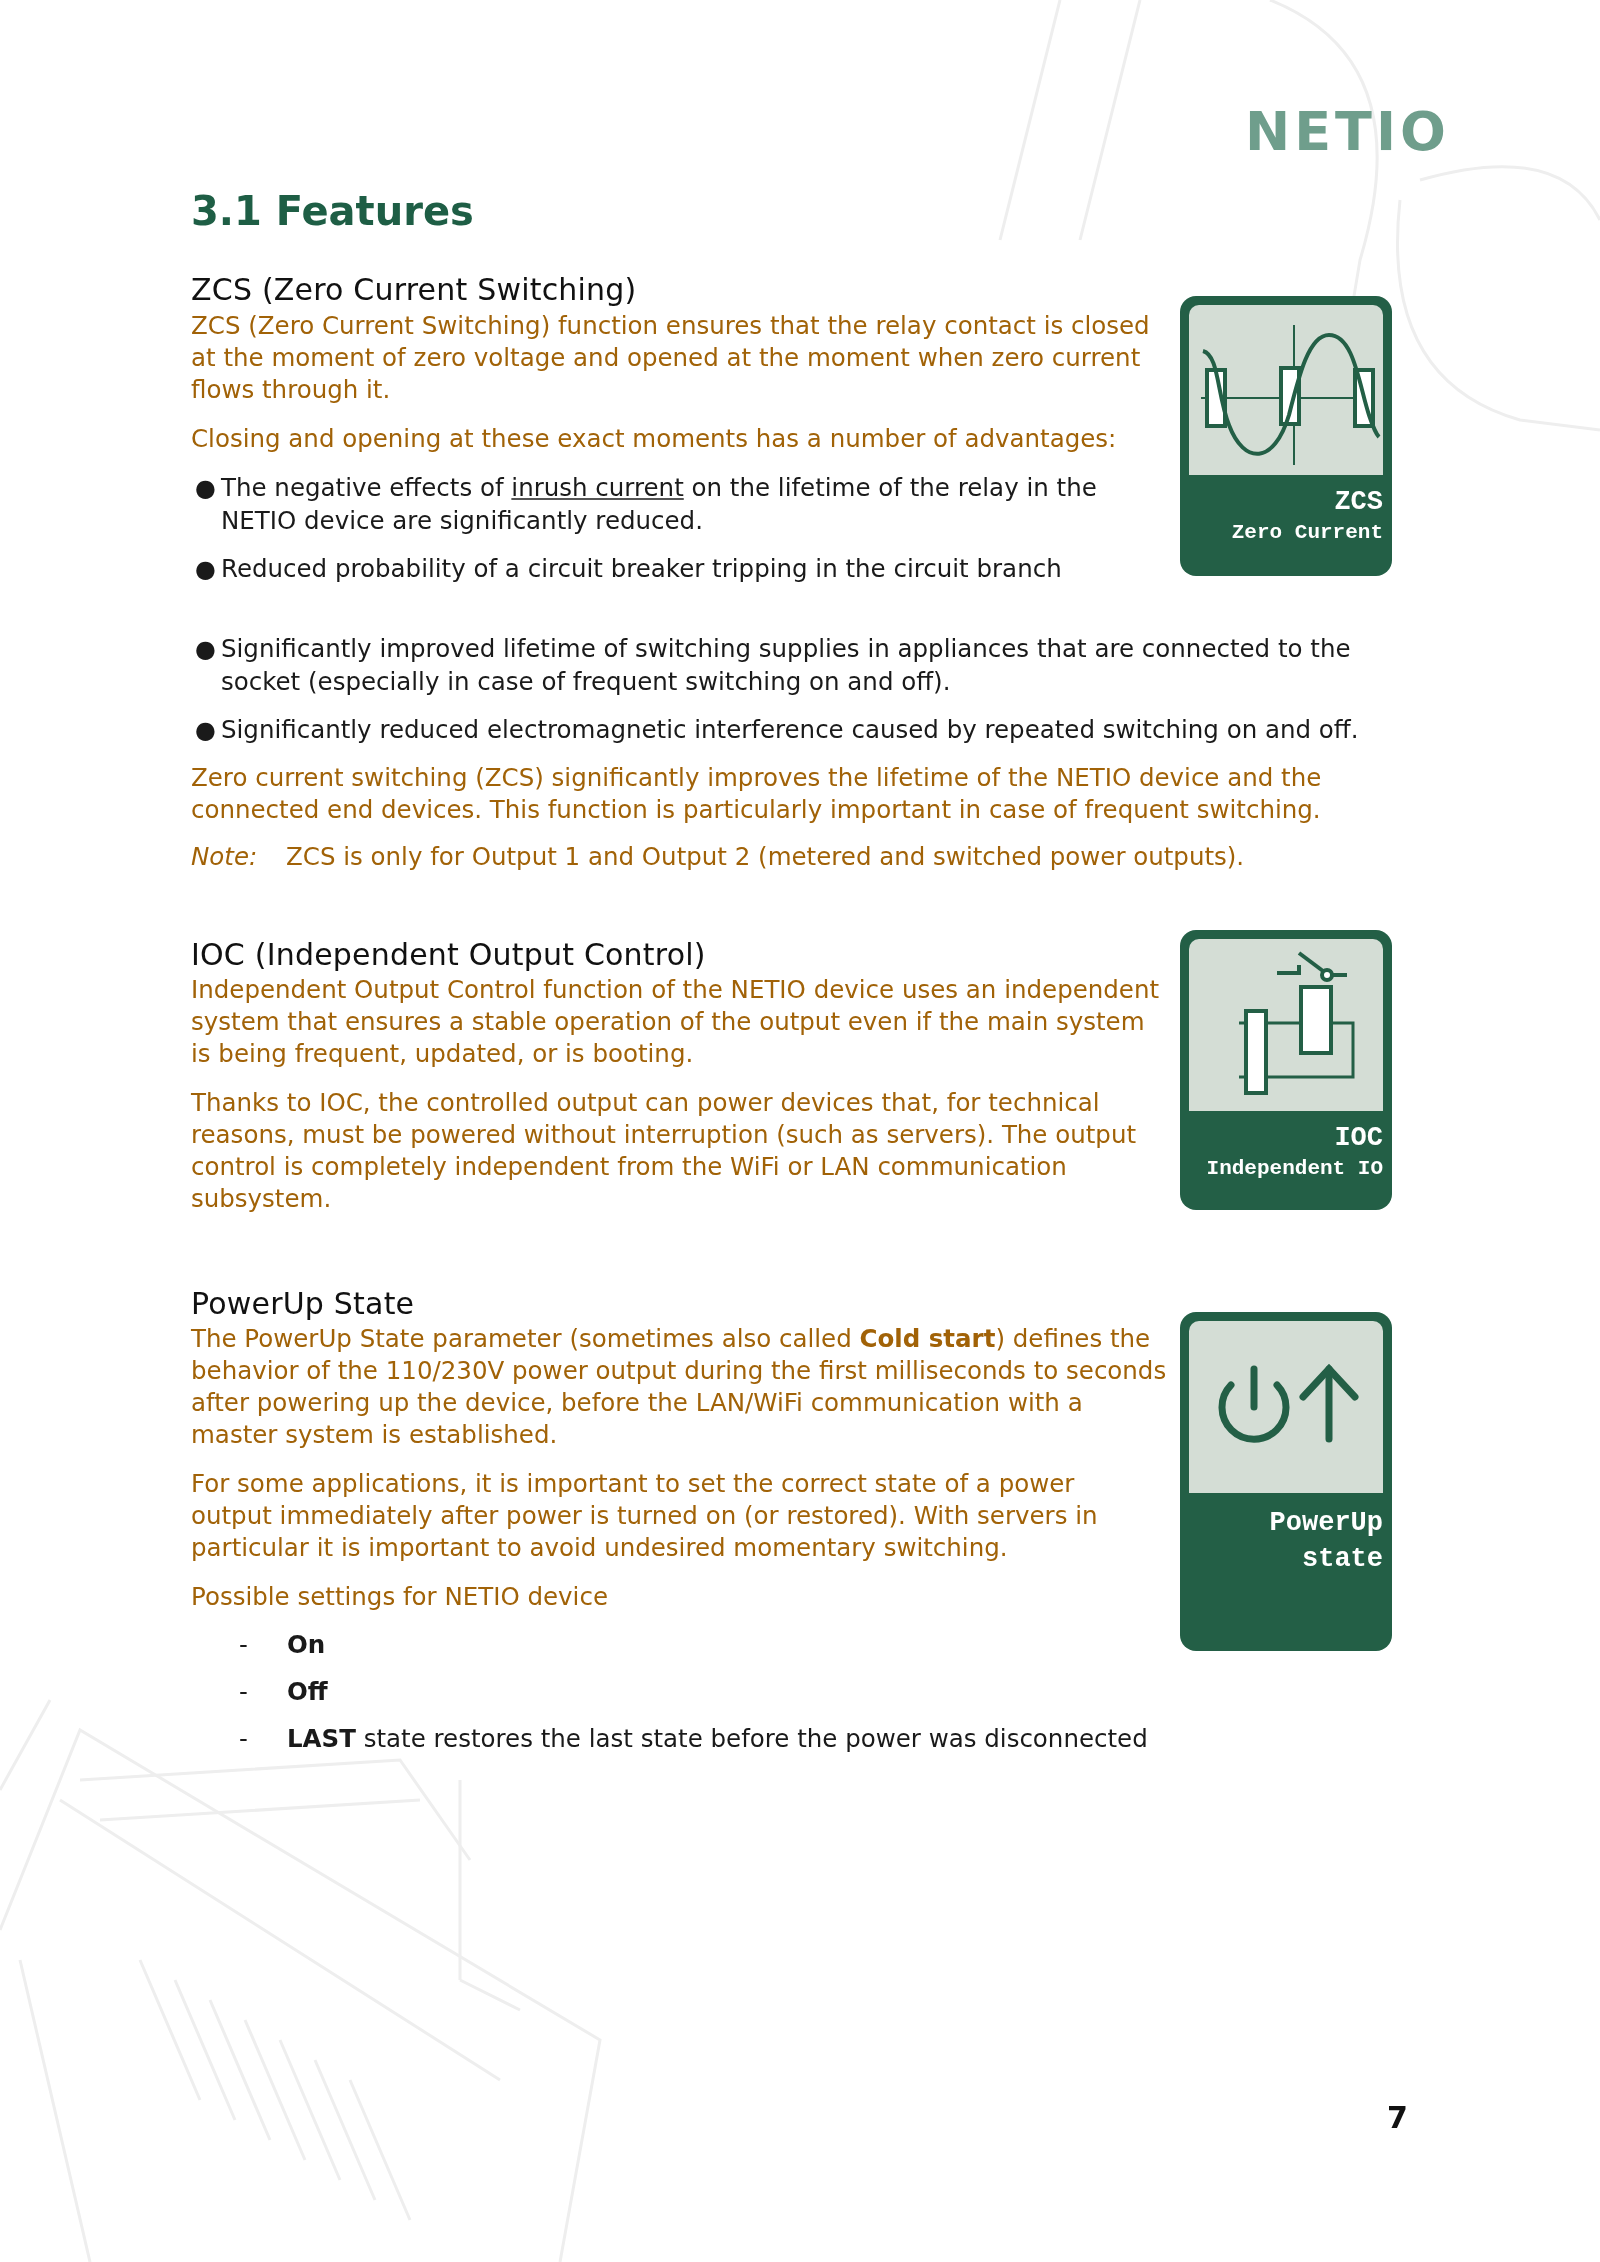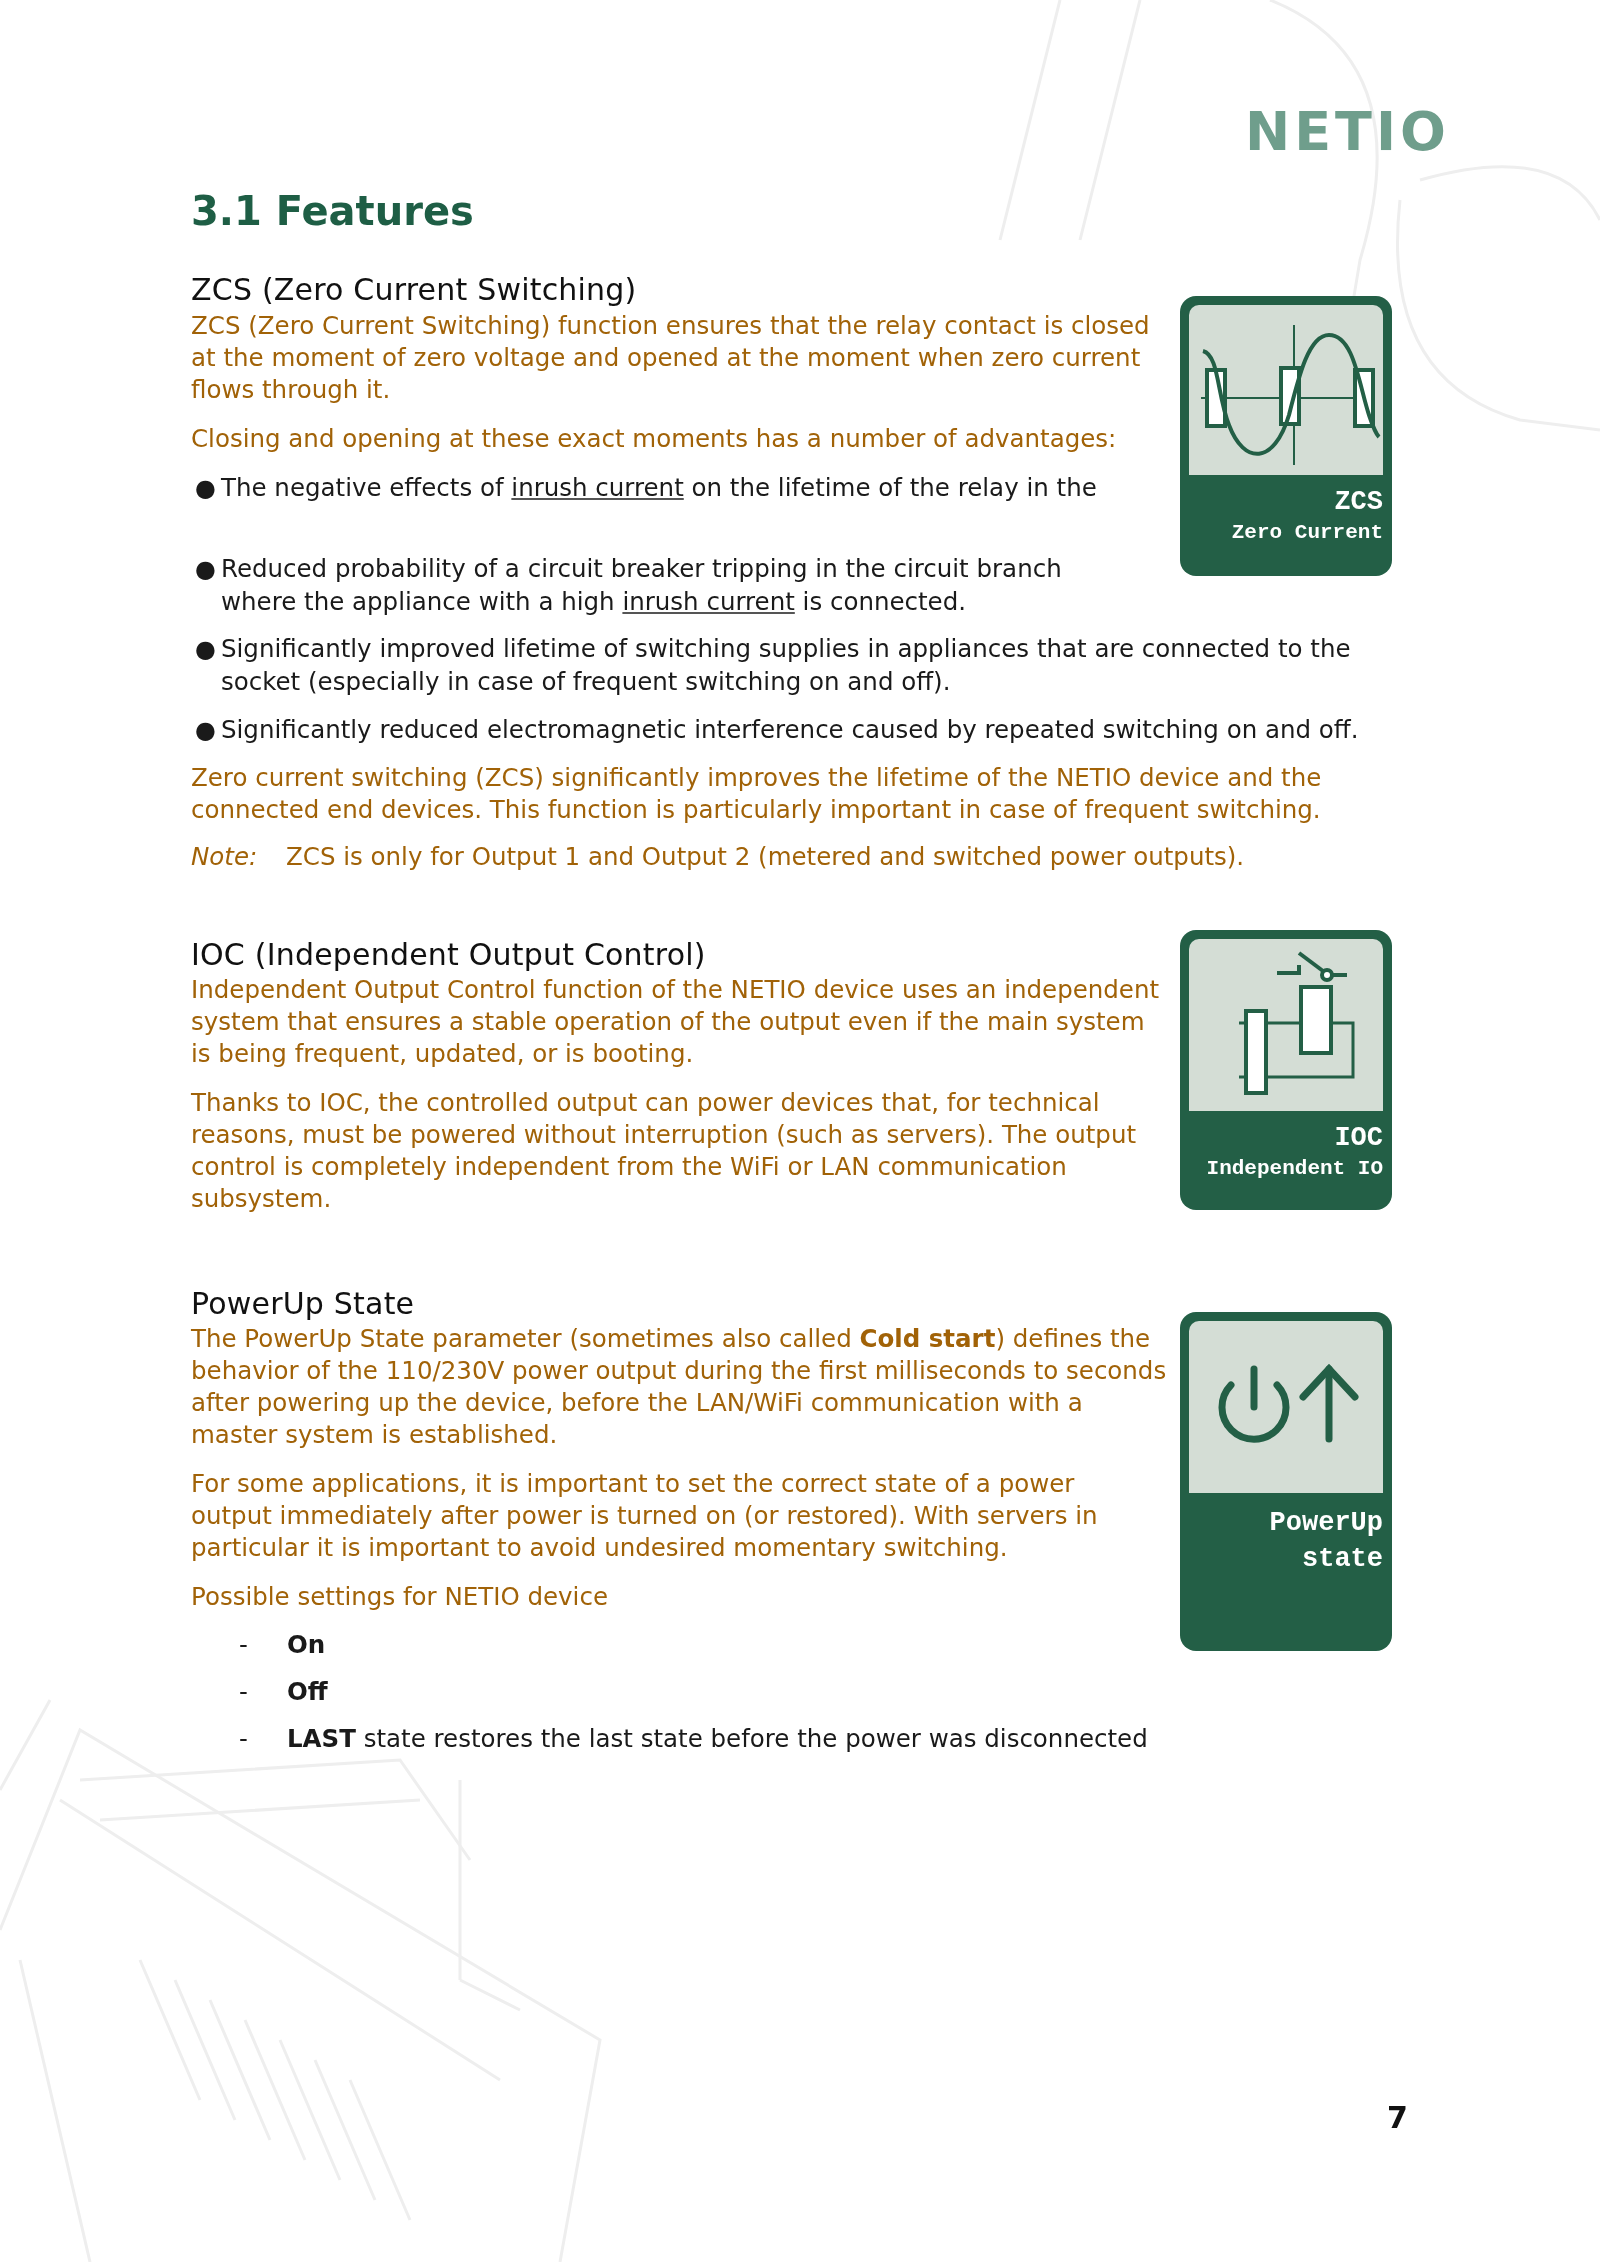--- a/index.html
+++ b/index.html
@@ -68,25 +68,25 @@
 
   <h2 class="h2" style="top:272px">ZCS (Zero Current Switching)</h2>
   <p style="top:310px">ZCS (Zero Current Switching) function ensures that the relay contact is closed</p>
   <p style="top:342px">at the moment of zero voltage and opened at the moment when zero current</p>
   <p style="top:374px">flows through it.</p>
   <p style="top:423px">Closing and opening at these exact moments has a number of advantages:</p>
 
   <div class="bullet" style="top:472px">
     <span class="bullet-dot">●</span>
     <div><span>The negative effects of </span><span class="u">inrush current</span><span> on the lifetime of the relay in the</span></div>
+    <div>NETIO device are significantly reduced.</div>
   </div>
   <div class="bullet" style="top:553px">
     <span class="bullet-dot">●</span>
     <div>Reduced probability of a circuit breaker tripping in the circuit branch</div>
-    <div><span>where the appliance with a high </span><span class="u">inrush current</span><span> is connected.</span></div>
   </div>
   <div class="bullet" style="top:633px">
     <span class="bullet-dot">●</span>
     <div>Significantly improved lifetime of switching supplies in appliances that are connected to the</div>
     <div>socket (especially in case of frequent switching on and off).</div>
   </div>
   <div class="bullet" style="top:714px">
     <span class="bullet-dot">●</span>
     <div>Significantly reduced electromagnetic interference caused by repeated switching on and off.</div>
   </div>

